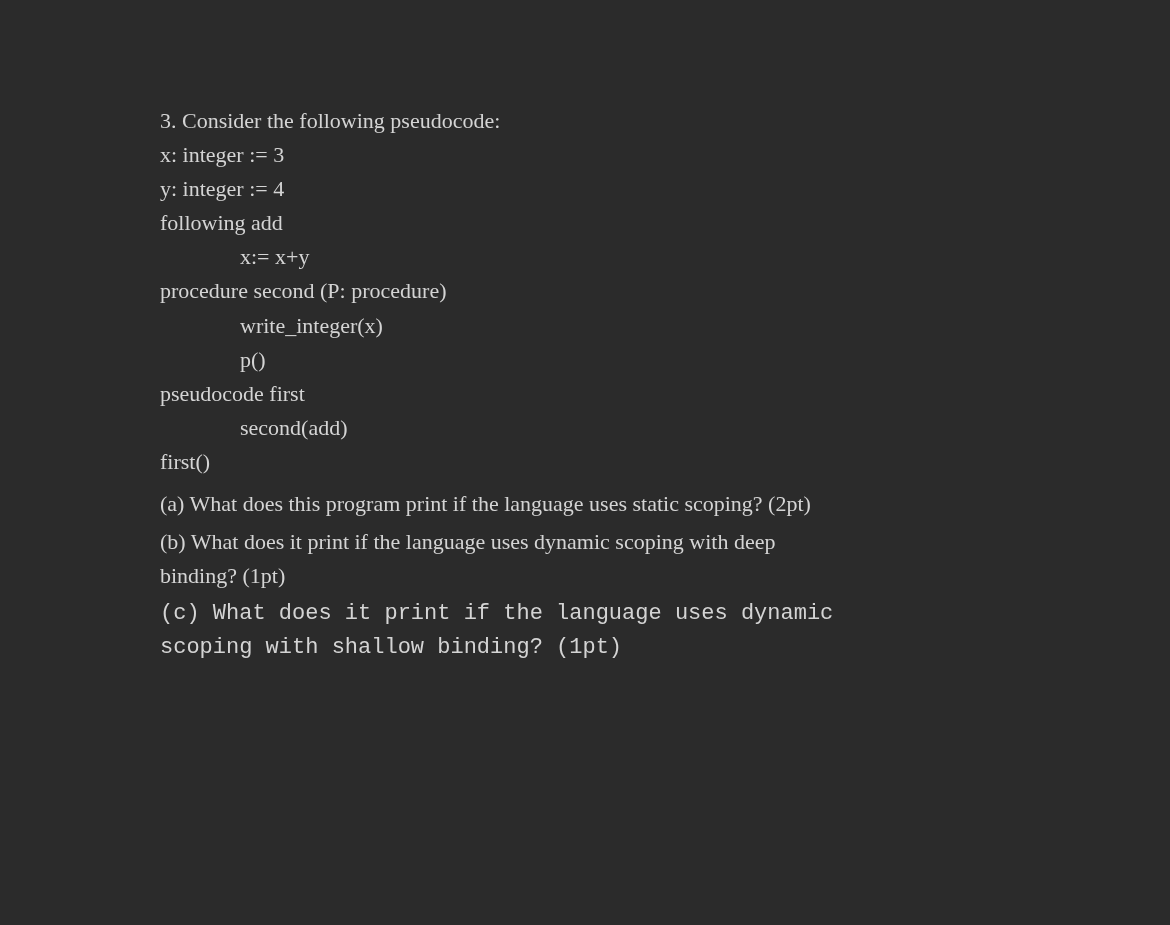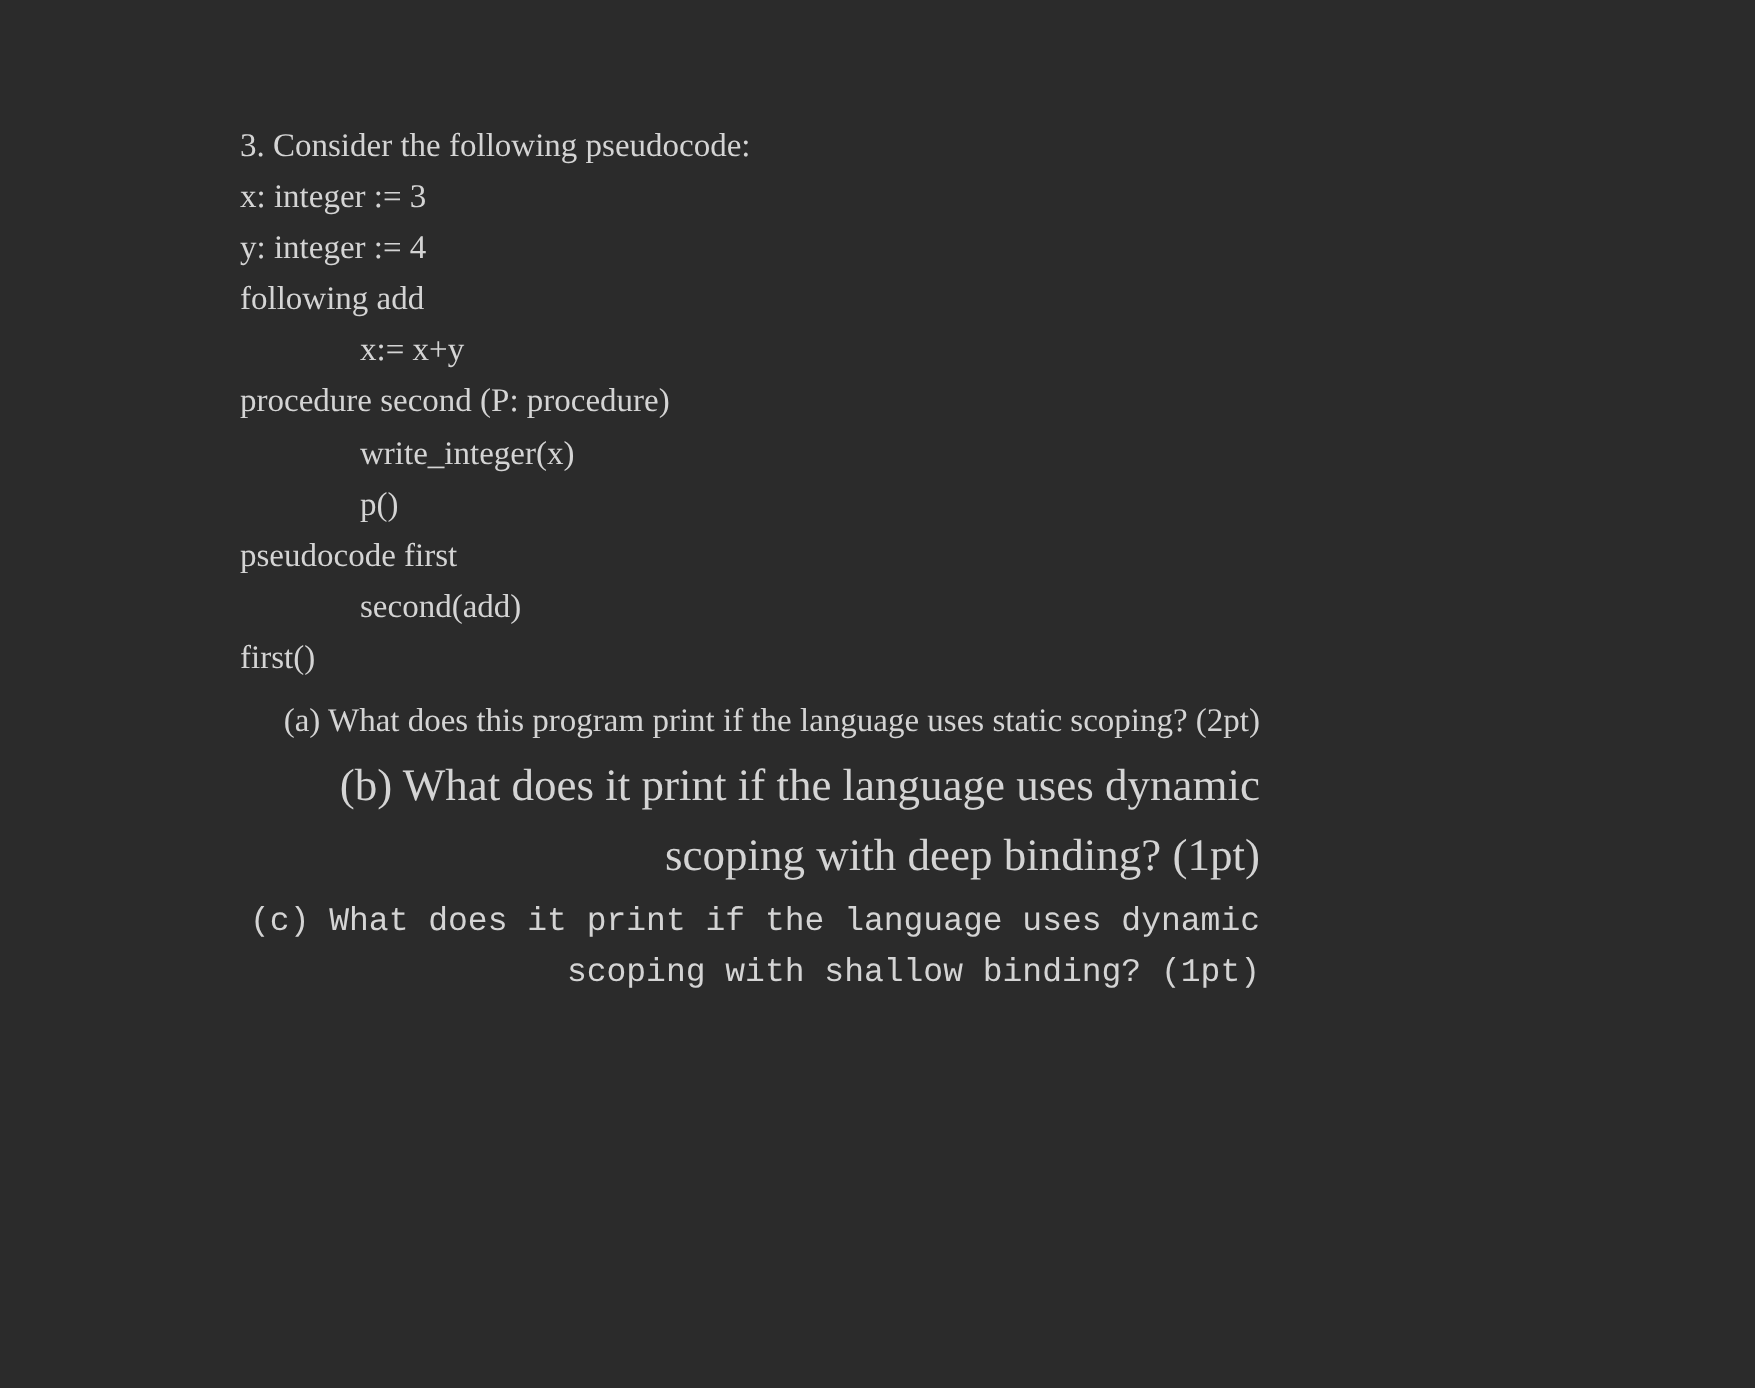--- a/index.html
+++ b/index.html
@@ -13,38 +13,37 @@
       height: 925px;
       background-color: #2b2b2b;
       display: flex;
       align-items: flex-start;
       justify-content: flex-start;
       font-family: Georgia, 'Times New Roman', serif;
       color: #d4d4d4;
     }
 
     .content {
-      padding: 80px 160px 80px 160px;
+      padding: 104px 160px 80px 160px;
       max-width: 1000px;
     }
 
     .line {
       font-size: 22px;
       line-height: 1.55;
       white-space: pre;
       display: block;
     }
 
     .indented {
       padding-left: 80px;
     }
 
     .question-block {
       margin-top: 4px;
-      text-align: right;
     }
 
     .question-line {
       font-size: 22px;
       line-height: 1.55;
       display: block;
     }
   </style>
 </head>
 <body>
@@ -57,16 +56,16 @@
   <span class="line indented">x:= x+y</span>
   <span class="line">procedure second (P: procedure)</span>
   <span class="line indented">write_integer(x)</span>
   <span class="line indented">p()</span>
   <span class="line">pseudocode first</span>
   <span class="line indented">second(add)</span>
   <span class="line">first()</span>
 
   <div class="question-block" style="margin-top: 8px;">
     <span class="question-line" style="white-space: normal; display: block; line-height: 1.55; font-size: 22px; margin-bottom: 4px;">(a) What does this program print if the language uses static scoping? (2pt)</span>
-    <span class="question-line" style="white-space: normal; display: block; line-height: 1.55; font-size: 30px; margin-bottom: 4px;">(b) What does it print if the language uses dynamic scoping with deep binding? (1pt)</span>
+    <span class="question-line" style="white-space: normal; display: block; line-height: 1.55; font-size: 22px; margin-bottom: 4px;">(b) What does it print if the language uses dynamic scoping with deep binding? (1pt)</span>
     <span class="question-line" style="white-space: normal; display: block; line-height: 1.55; font-size: 22px; font-family: Liberation Mono, monospace;">(c) What does it print if the language uses dynamic scoping with shallow binding? (1pt)</span>
   </div>
 </div>
 
 </body></html>

